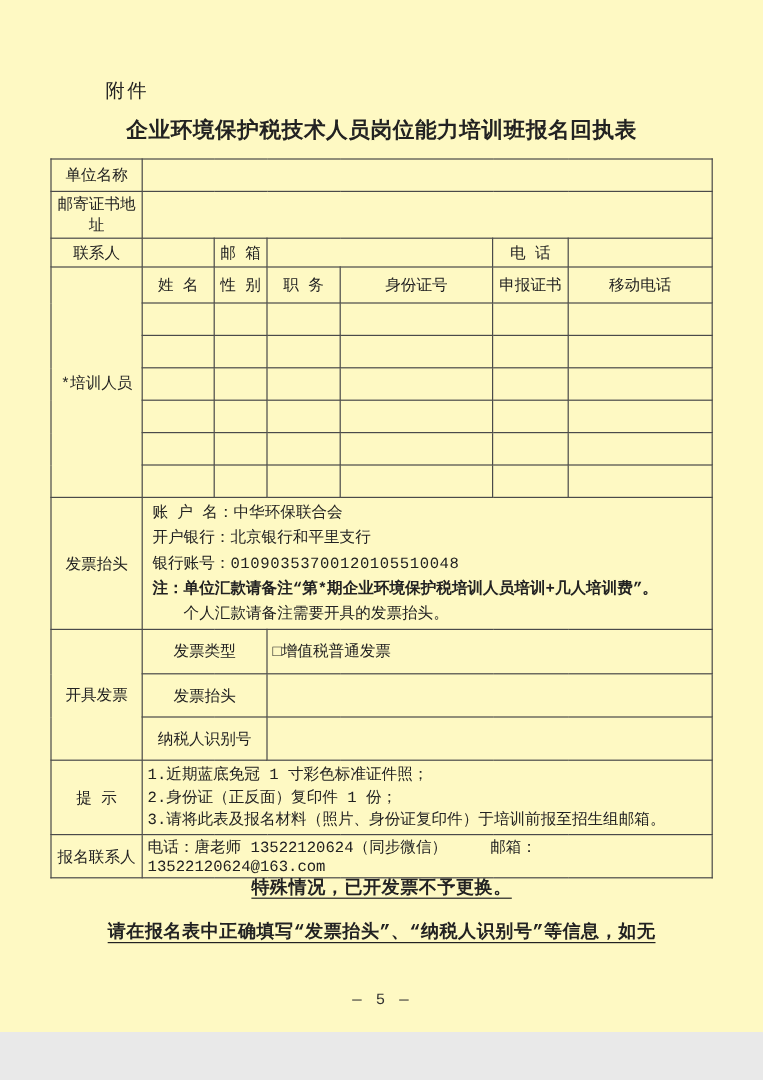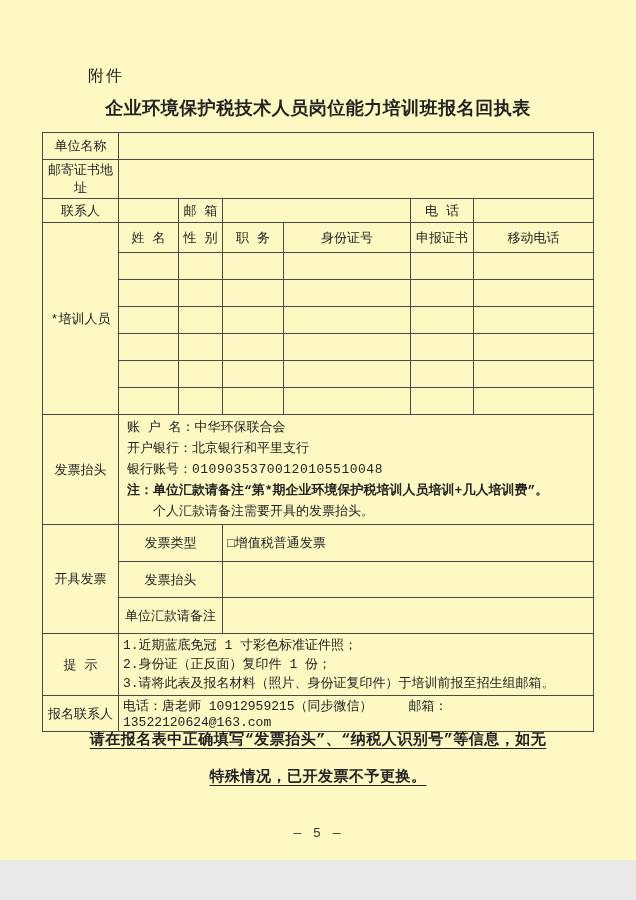--- a/index.html
+++ b/index.html
@@ -196,43 +196,43 @@
       <tr style="height:37px">
         <td class="lbl" rowspan="3">开具发票</td>
         <td class="lbl" colspan="2">发票类型</td>
         <td class="center" colspan="4">□增值税普通发票</td>
       </tr>
       <tr style="height:36px">
         <td class="lbl" colspan="2">发票抬头</td>
         <td class="val" colspan="4"></td>
       </tr>
       <tr style="height:36px">
-        <td class="lbl" colspan="2">单位汇款请备注</td>
+        <td class="lbl" colspan="2">纳税人识别号</td>
         <td class="val" colspan="4"></td>
       </tr>
 
       <tr style="height:62px">
         <td class="lbl">提 示</td>
         <td class="val" colspan="6">
           <div class="tips-line">1.近期蓝底免冠 1 寸彩色标准证件照；</div>
           <div class="tips-line">2.身份证（正反面）复印件 1 份；</div>
           <div class="tips-line">3.请将此表及报名材料（照片、身份证复印件）于培训前报至招生组邮箱。</div>
         </td>
       </tr>
 
       <tr style="height:30px">
         <td class="lbl">报名联系人</td>
         <td class="val" colspan="6">
-          <span>电话：唐老师 10912959215（同步微信）</span>
+          <span>电话：唐老师 13522120624（同步微信）</span>
           <span class="contact-email">邮箱：13522120624@163.com</span>
         </td>
       </tr>
     </tbody>
   </table>
 
   <div class="footnote">
+    <div><span>特殊情况，已开发票不予更换。</span></div>
     <div><span>请在报名表中正确填写“发票抬头”、“纳税人识别号”等信息，如无</span></div>
-    <div><span>特殊情况，已开发票不予更换。</span></div>
   </div>
 
   <div class="page-number">— 5 —</div>
 
 </div>
 
 </body></html>

